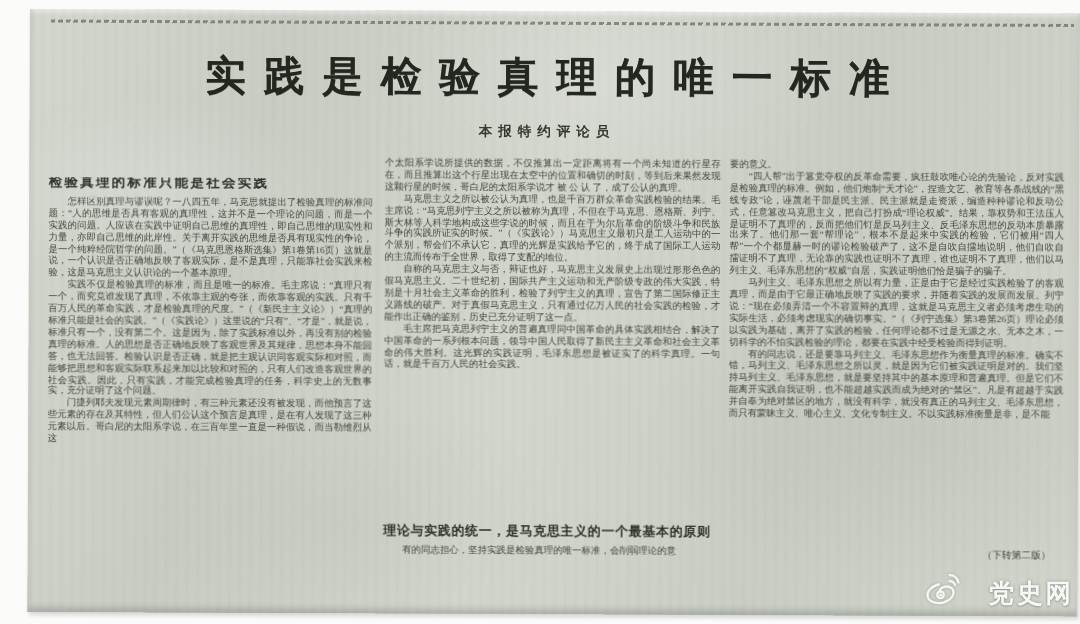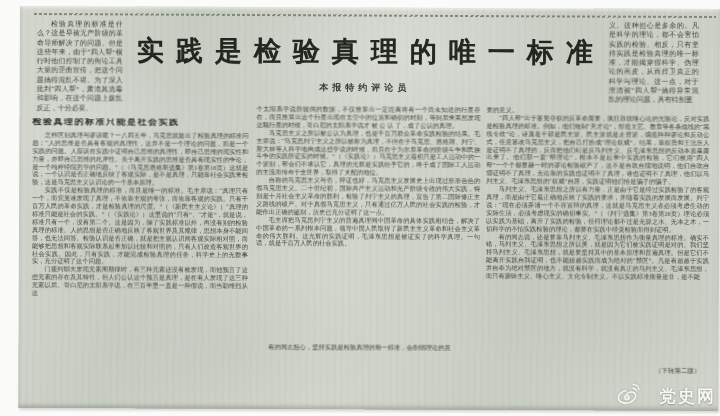--- a/index.html
+++ b/index.html
@@ -77,47 +77,42 @@
     font-size:17px;font-weight:bold;letter-spacing:2px;
   }
   .watermark svg{opacity:.92;filter:drop-shadow(0 0 1px rgba(100,105,95,.5));}
 </style>
 </head>
 <body>
 
 <div class="paper">
   <div class="rule"></div>
 
-  <div class="intro-left smalltext">
-    <p>检验真理的标准是什么？这是早被无产阶级的革命导师解决了的问题。但是这些年来，由于“四人帮”横行时他们控制了的舆论工具大量的歪曲宣传，把这个问题搞得混乱不堪。为了深入批判“四人帮”，肃清其流毒和影响，在这个问题上拨乱反正，十分必要。</p>
-  </div>
 
   <div class="headline">实践是检验真理的唯一标准</div>
   <div class="byline">本报特约评论员</div>
 
-  <div class="intro-right smalltext">
-    <p class="noindent">义。这种担心是多余的。凡是科学的理论，都不会害怕实践的检验。相反，只有坚持实践是检验真理的唯一标准，才能揭穿假科学、伪理论的画皮，从而捍卫真正的科学与理论。这一点，对于澄清被“四人帮”搞得异常混乱的理论问题，具有特别重</p>
-  </div>
 
   <div class="bodycol col-a smalltext">
     <div class="sec-heading">检验真理的标准只能是社会实践</div>
     <div class="bodyblock">
       <p>怎样区别真理与谬误呢？一八四五年，马克思就提出了检验真理的标准问题：“人的思维是否具有客观的真理性，这并不是一个理论的问题，而是一个实践的问题。人应该在实践中证明自己思维的真理性，即自己思维的现实性和力量，亦即自己思维的此岸性。关于离开实践的思维是否具有现实性的争论，是一个纯粹经院哲学的问题。”（《马克思恩格斯选集》第1卷第16页）这就是说，一个认识是否正确地反映了客观实际，是不是真理，只能靠社会实践来检验，这是马克思主义认识论的一个基本原理。</p>
       <p>实践不仅是检验真理的标准，而且是唯一的标准。毛主席说：“真理只有一个，而究竟谁发现了真理，不依靠主观的夸张，而依靠客观的实践。只有千百万人民的革命实践，才是检验真理的尺度。”（《新民主主义论》）“真理的标准只能是社会的实践。”（《实践论》）这里说的“只有”、“才是”，就是说，标准只有一个，没有第二个。这是因为，除了实践标准以外，再没有别的检验真理的标准。人的思想是否正确地反映了客观世界及其规律，思想本身不能回答，也无法回答。检验认识是否正确，就是把主观认识同客观实际相对照，而能够把思想和客观实际联系起来加以比较和对照的，只有人们改造客观世界的社会实践。因此，只有实践，才能完成检验真理的任务，科学史上的无数事实，充分证明了这个问题。</p>
       <p>门捷列耶夫发现元素周期律时，有三种元素还没有被发现，而他预言了这些元素的存在及其特性，但人们公认这个预言是真理，是在有人发现了这三种元素以后。哥白尼的太阳系学说，在三百年里一直是一种假说，而当勒维烈从这</p>
     </div>
   </div>
 
   <div class="bodycol col-b smalltext">
     <div class="bodyblock">
       <p class="noindent">个太阳系学说所提供的数据，不仅推算出一定距离将有一个尚未知道的行星存在，而且推算出这个行星出现在太空中的位置和确切的时刻，等到后来果然发现这颗行星的时候，哥白尼的太阳系学说才 被 公 认 了，成了公认的真理。</p>
       <p>马克思主义之所以被公认为真理，也是千百万群众革命实践检验的结果。毛主席说：“马克思列宁主义之所以被称为真理，不但在于马克思、恩格斯、列宁、斯大林等人科学地构成这些学说的时候，而且在于为尔后革命的阶级斗争和民族斗争的实践所证实的时候。”（《实践论》）马克思主义最初只是工人运动中的一个派别，帮会们不承认它，真理的光辉是实践给予它的，终于成了国际工人运动的主流而传布于全世界，取得了支配的地位。</p>
       <p>自称的马克思主义与否，辩证也好，马克思主义发展史上出现过形形色色的假马克思主义。二十世纪初，国际共产主义运动和无产阶级专政的伟大实践，特别是十月社会主义革命的胜利，检验了列宁主义的真理，宣告了第二国际修正主义路线的破产。对于真假马克思主义，只有通过亿万人民的社会实践的检验，才能作出正确的鉴别，历史已充分证明了这一点。</p>
       <p>毛主席把马克思列宁主义的普遍真理同中国革命的具体实践相结合，解决了中国革命的一系列根本问题，领导中国人民取得了新民主主义革命和社会主义革命的伟大胜利。这光辉的实践证明，毛泽东思想是被证实了的科学真理。一句话，就是千百万人民的社会实践。</p>
     </div>
+    <div class="sec-heading h2">理论与实践的统一，是马克思主义的一个最基本的原则</div>
     <p class="tailline">有的同志担心，坚持实践是检验真理的唯一标准，会削弱理论的意</p>
   </div>
 
   <div class="bodycol col-c smalltext">
     <div class="bodyblock">
       <p class="noindent">要的意义。</p>
       <p>“四人帮”出于篡党夺权的反革命需要，疯狂鼓吹唯心论的先验论，反对实践是检验真理的标准。例如，他们炮制“天才论”，捏造文艺、教育等各条战线的“黑线专政”论，诬蔑老干部是民主派、民主派就是走资派，编造种种谬论和反动公式，任意篡改马克思主义，把自己打扮成“理论权威”。结果，靠权势和王法压人是证明不了真理的，反而把他们钉是反马列主义、反毛泽东思想的反动本质暴露出来了。他们那一套“帮理论”，根本不是起来中实践的检验，它们被用“四人帮”一个个都显赫一时的谬论检验破产了，这不是自吹自擂地说明，他们自吹自擂证明不了真理，无论靠的实践也证明不了真理，谁也证明不了真理，他们以马列主义、毛泽东思想的“权威”自居，实践证明他们恰是骗子的骗子。</p>
       <p>马列主义、毛泽东思想之所以有力量，正是由于它是经过实践检验了的客观真理，而是由于它最正确地反映了实践的要求，并随着实践的发展而发展。列宁说：“现在必须弄清一个不容置辩的真理，这就是马克思主义者必须考虑生动的实际生活，必须考虑现实的确切事实。”（《列宁选集》第3卷第26页）理论必须以实践为基础，离开了实践的检验，任何理论都不过是无源之水、无本之木，一切科学的不怕实践检验的理论，都要在实践中经受检验而得到证明。</p>
       <p>有的同志说，还是要靠马列主义、毛泽东思想作为衡量真理的标准。确实不错，马列主义、毛泽东思想之所以灵，就是因为它们被实践证明是对的。我们坚持马列主义、毛泽东思想，就是要坚持其中的基本原理和普遍真理。但是它们不能离开实践自我证明，也不能超越实践而成为绝对的“禁区”。凡是有超越于实践并自奉为绝对禁区的地方，就没有科学，就没有真正的马列主义、毛泽东思想，而只有蒙昧主义、唯心主义、文化专制主义。不以实践标准衡量是非，是不能</p>
     </div>

